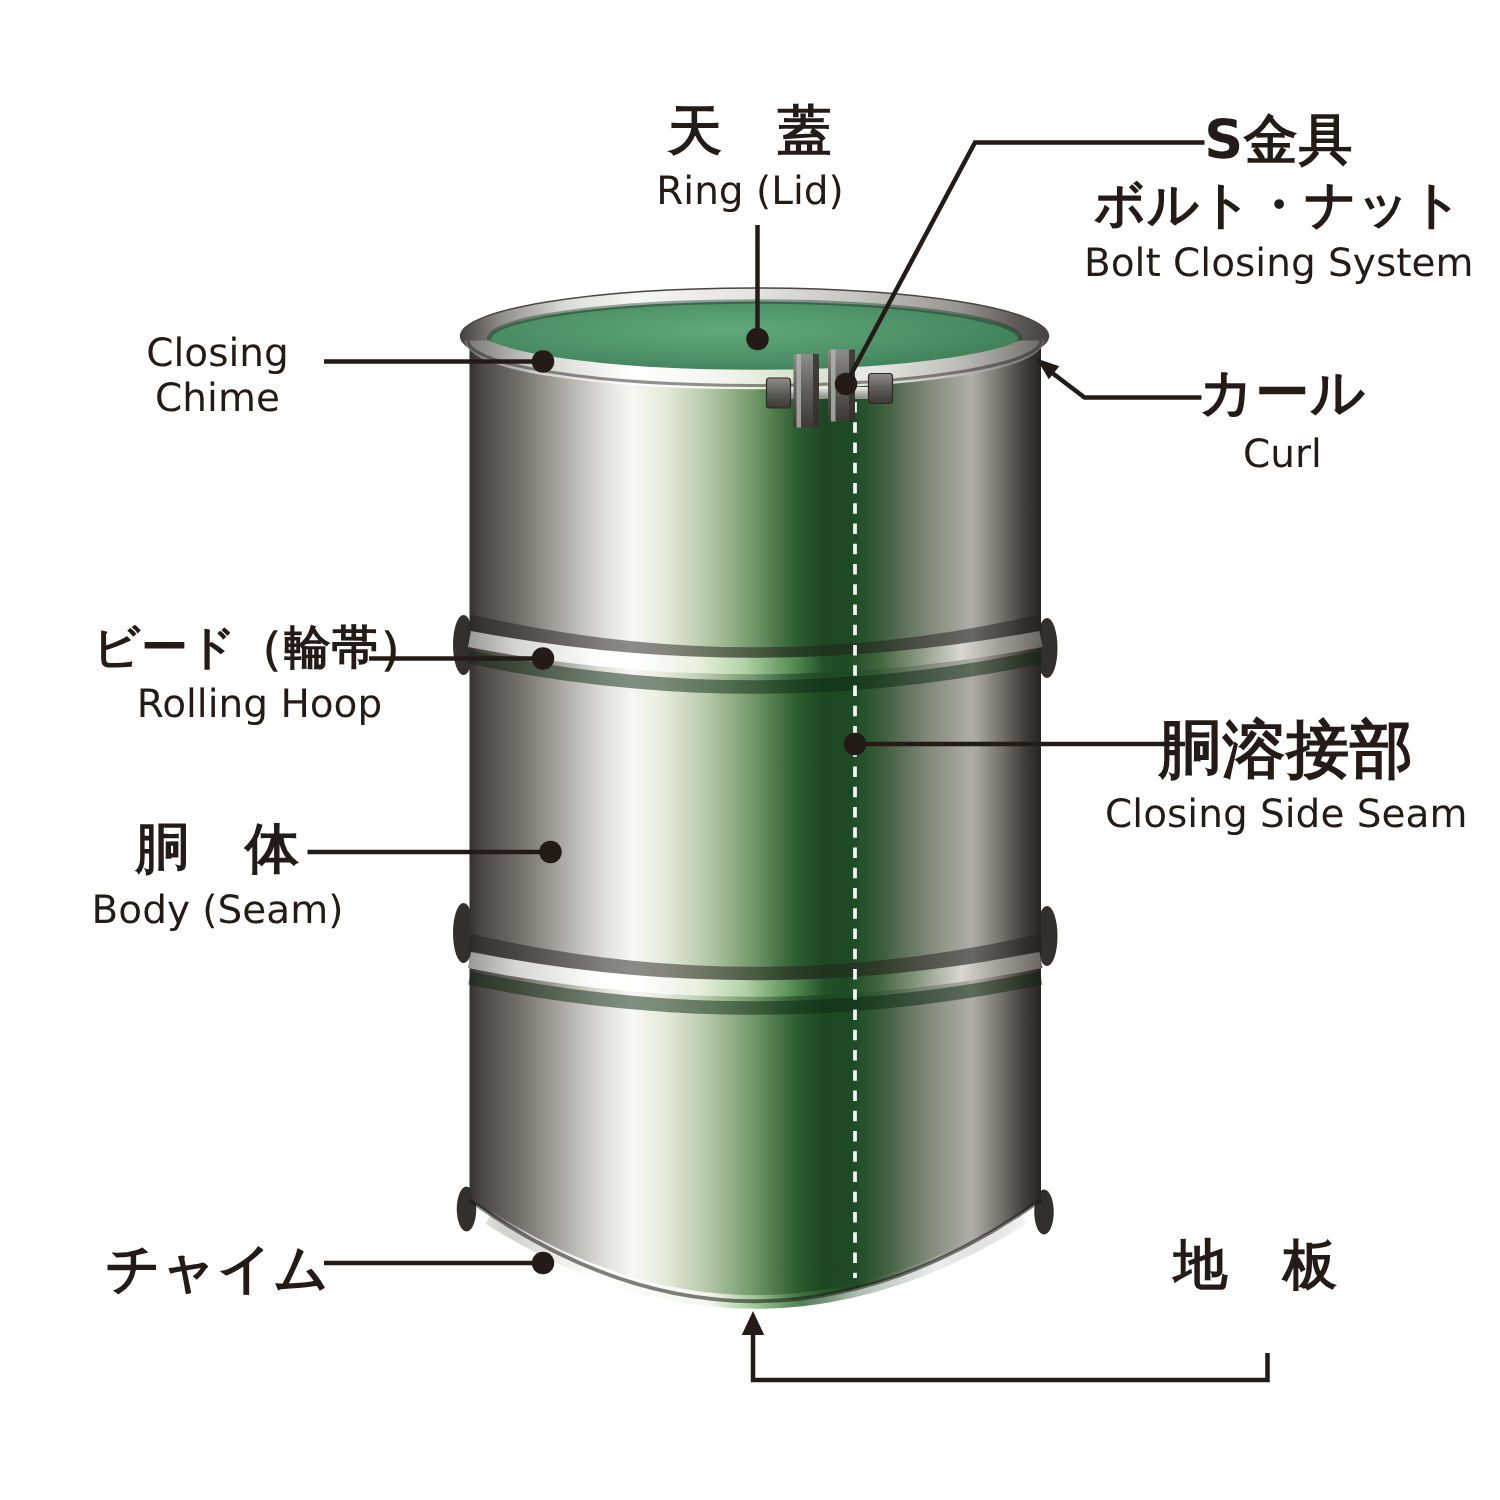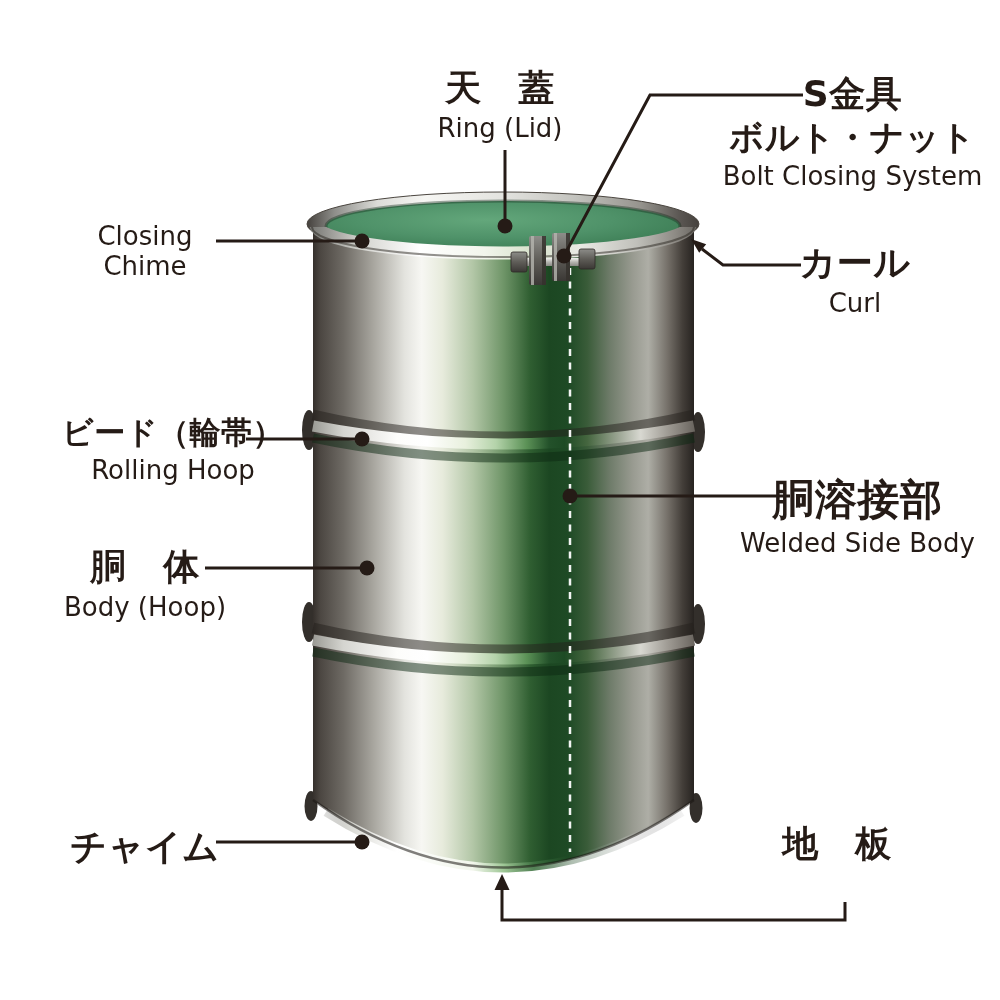--- a/index.html
+++ b/index.html
@@ -224,26 +224,26 @@
     <div class="en">Curl</div>
   </div>
 
   <div class="label" id="lbl-bead">
     <div class="jp small">ビード（輪帯）</div>
     <div class="en">Rolling Hoop</div>
   </div>
 
   <div class="label" id="lbl-weld">
     <div class="jp mid">胴溶接部</div>
-    <div class="en">Welded Side Body</div>
+    <div class="en">Closing Side Seam</div>
   </div>
 
   <div class="label" id="lbl-body">
     <div class="jp">胴　体</div>
-    <div class="en">Body (Hoop)</div>
+    <div class="en">Body (Seam)</div>
   </div>
 
   <div class="label" id="lbl-chime">
     <div class="jp">チャイム</div>
   </div>
 
   <div class="label" id="lbl-head">
     <div class="jp">地　板</div>
   </div>
 

